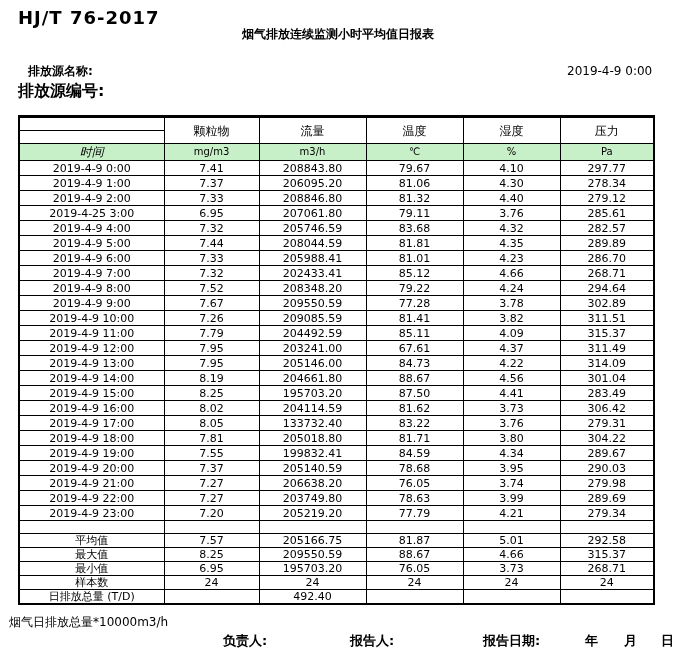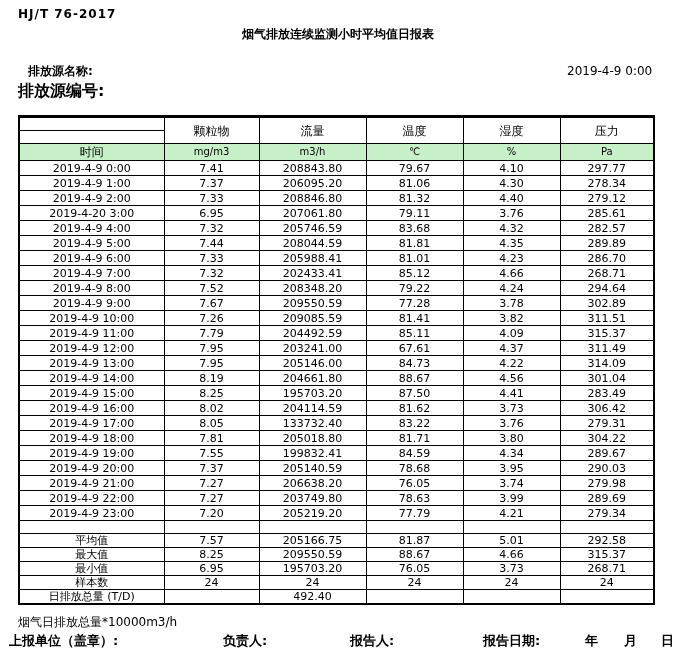--- a/index.html
+++ b/index.html
@@ -1,43 +1,43 @@
 <!DOCTYPE html>
 <html style="--header-green: #c8f0c8;"><head>
 <meta charset="utf-8">
 <style>
   html,body{margin:0;padding:0;}
   body{
     width:676px;height:658px;position:relative;background:#ffffff;color:#000;
     font-family:"DejaVu Sans","Liberation Sans",sans-serif;
     -webkit-font-smoothing:none;
   }
-  .std{position:absolute;left:18px;top:7px;font-size:12px;font-weight:bold;letter-spacing:1px;}
+  .std{position:absolute;left:18px;top:7px;font-size:18px;font-weight:bold;letter-spacing:1px;}
   .title{position:absolute;left:0;top:26px;width:100%;text-align:center;font-size:12px;font-weight:bold;}
   .src-name{position:absolute;left:18px;top:63px;font-size:12px;font-weight:bold;margin-left:10px;}
   .src-code{position:absolute;left:18px;top:81px;font-size:16px;font-weight:bold;}
   .datetime{position:absolute;left:567px;top:64px;font-size:12px;}
 
   table.report{
     position:absolute;left:18px;top:115px;width:635px;
     border-collapse:collapse;table-layout:fixed;
     border:2px solid #000;border-top:3px solid #000;
   }
   table.report td{
     border:1px solid #000;text-align:center;vertical-align:middle;
     font-size:11px;line-height:1;padding:0;white-space:nowrap;overflow:hidden;
   }
   tr.gh td{height:12px;font-size:12px;}
   tr.units td{height:16px;font-size:10px;background:var(--header-green,#c8f0c8);}
-  tr.units td.time-hdr{font-size:12px;}
+  tr.units td.time-hdr{font-size:12px;font-style:italic;}
   tr.data td{height:14px;}
   tr.spacer td{height:12px;}
   tr.summary td{height:13px;}
 
-  .footer-note{position:absolute;left:18px;top:614px;font-size:12px;}
+  .footer-note{position:absolute;left:9px;top:614px;font-size:12px;}
   .footer-line{position:absolute;left:0;top:632px;width:676px;height:18px;font-size:13px;font-weight:bold;}
   .footer-line span{position:absolute;top:0;}
   .f-unit{left:9px;}
   .f-manager{left:223px;}
   .f-reporter{left:350px;text-align:right;}
   .f-date{left:483px;}
   .f-year{left:585px;}
   .f-month{left:624px;}
   .f-day{left:661px;}
 </style>
@@ -99,21 +99,21 @@
       </tr>
       <tr class="data">
         <td>2019-4-9 2:00</td>
         <td>7.33</td>
         <td>208846.80</td>
         <td>81.32</td>
         <td>4.40</td>
         <td>279.12</td>
       </tr>
       <tr class="data">
-        <td>2019-4-20 3:00</td>
+        <td>2019-4-25 3:00</td>
         <td>6.95</td>
         <td>207061.80</td>
         <td>79.11</td>
         <td>3.76</td>
         <td>285.61</td>
       </tr>
       <tr class="data">
         <td>2019-4-9 4:00</td>
         <td>7.32</td>
         <td>205746.59</td>
@@ -321,20 +321,19 @@
         <td>492.40</td>
         <td></td>
         <td></td>
         <td></td>
       </tr>
     </tbody>
 </table>
 
 <div class="footer-note">烟气日排放总量*10000m3/h</div>
 <div class="footer-line">
-  <span class="f-unit">上报单位（盖章）:</span>
   <span class="f-manager">负责人:</span>
   <span class="f-reporter">报告人:</span>
   <span class="f-date">报告日期:</span>
   <span class="f-year">年</span>
   <span class="f-month">月</span>
   <span class="f-day">日</span>
 </div>
 
 </body></html>

